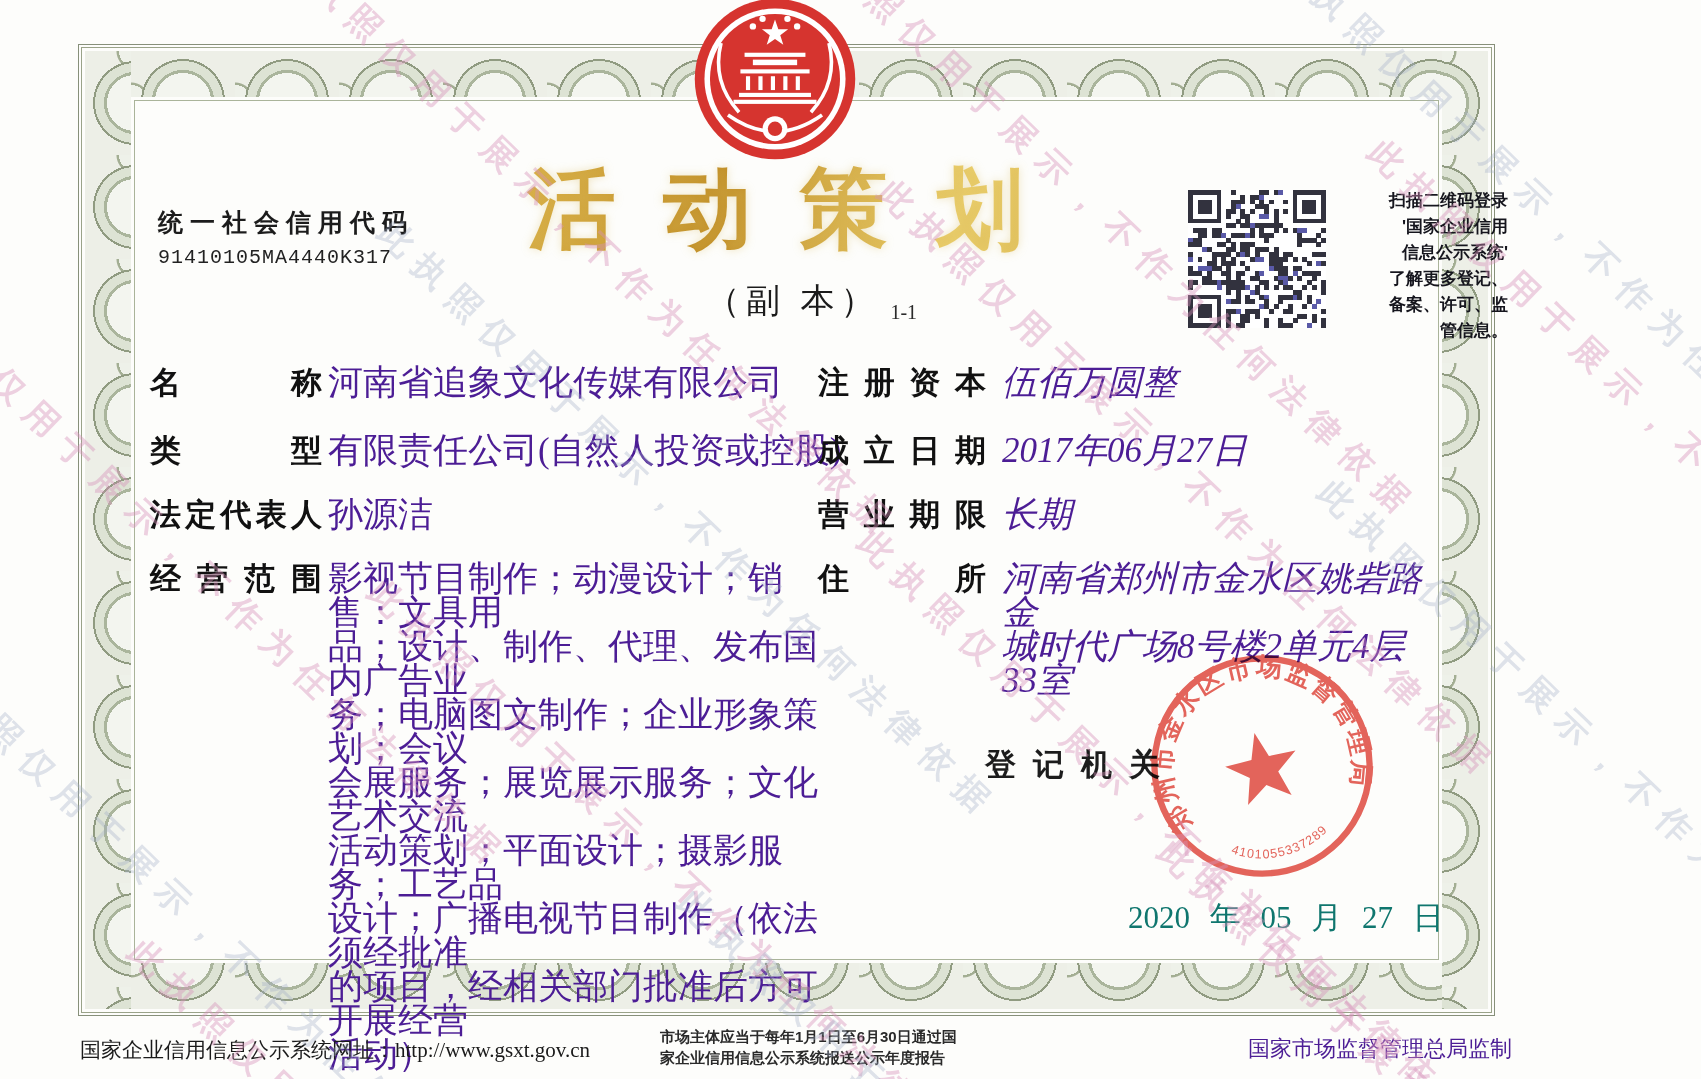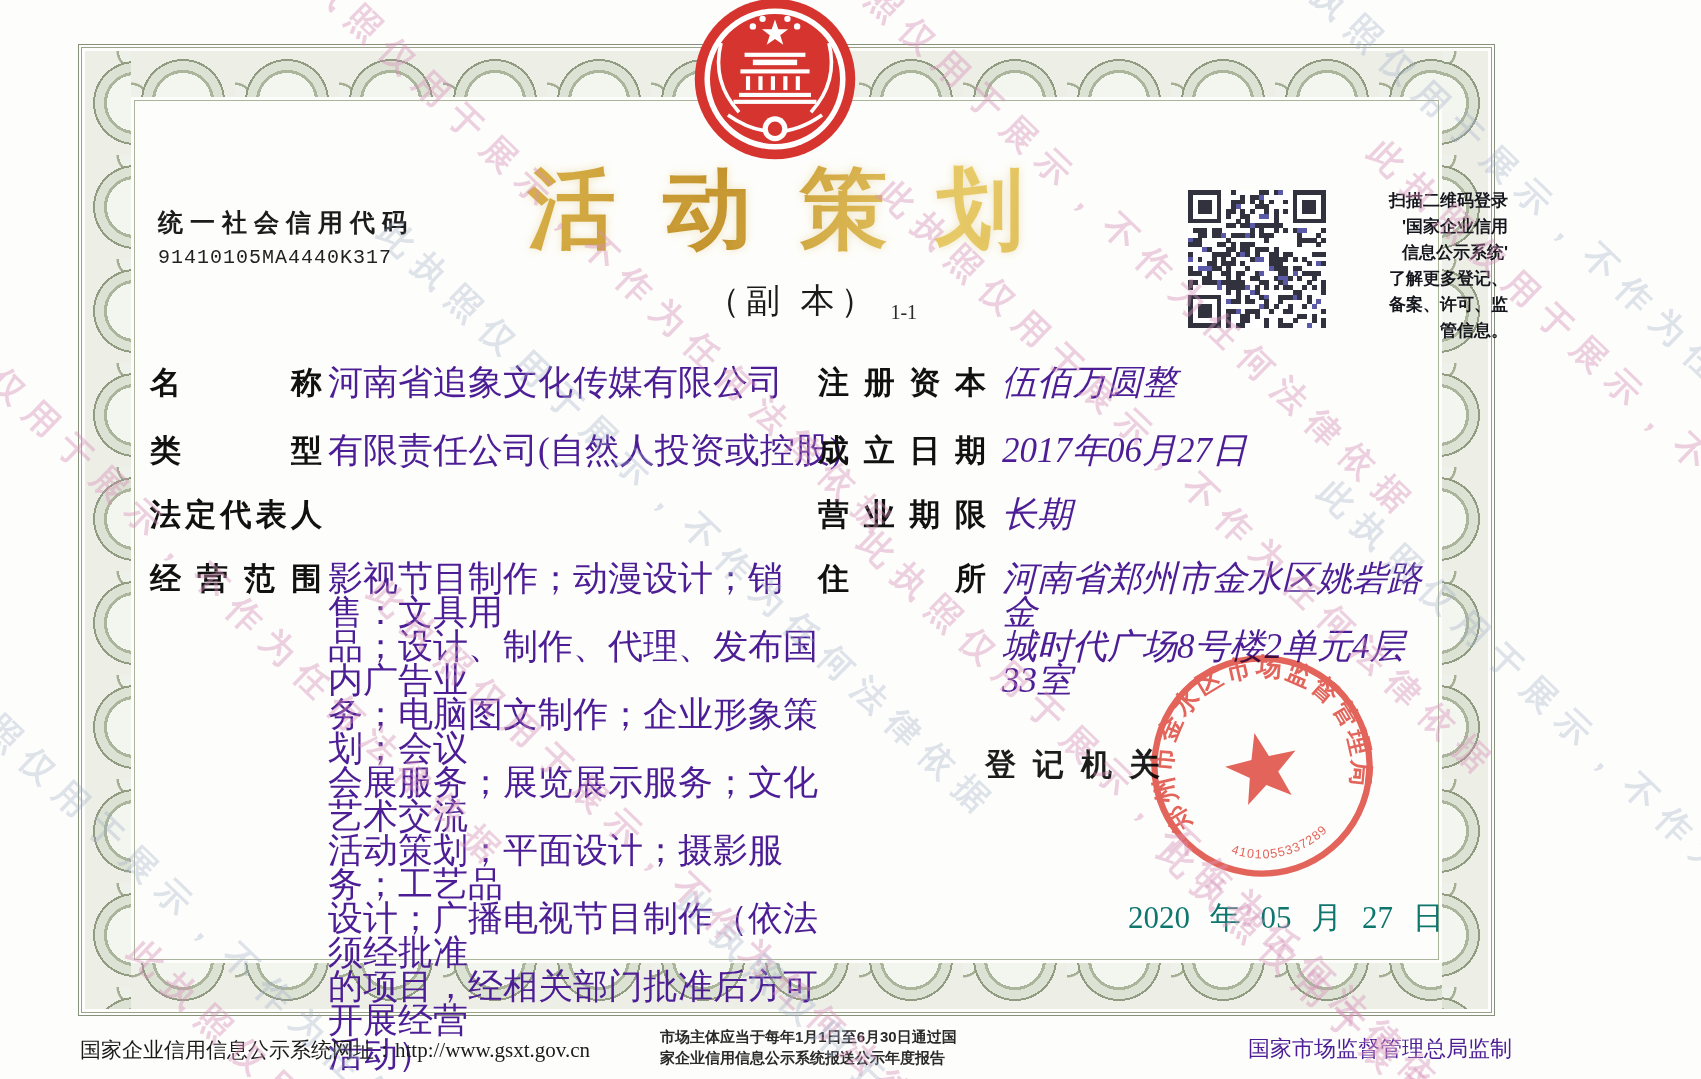--- a/index.html
+++ b/index.html
@@ -450,20 +450,21 @@
     </div>
   <div class="val l-val vy2">有限责任公司(自然人投资或控股)</div>
 
   <div class="lab l-lab y3" style="display: flex; justify-content: space-between;">
       <span>法</span>
       <span>定</span>
       <span>代</span>
       <span>表</span>
       <span>人</span>
     </div>
+  <div class="val l-val vy3">孙源洁</div>
 
   <div class="lab l-lab y4" style="display: flex; justify-content: space-between;">
       <span>经</span>
       <span>营</span>
       <span>范</span>
       <span>围</span>
     </div>
   <div class="val l-val vy4">影视节目制作；动漫设计；销售：文具用
 品；设计、制作、代理、发布国内广告业
 务；电脑图文制作；企业形象策划；会议

